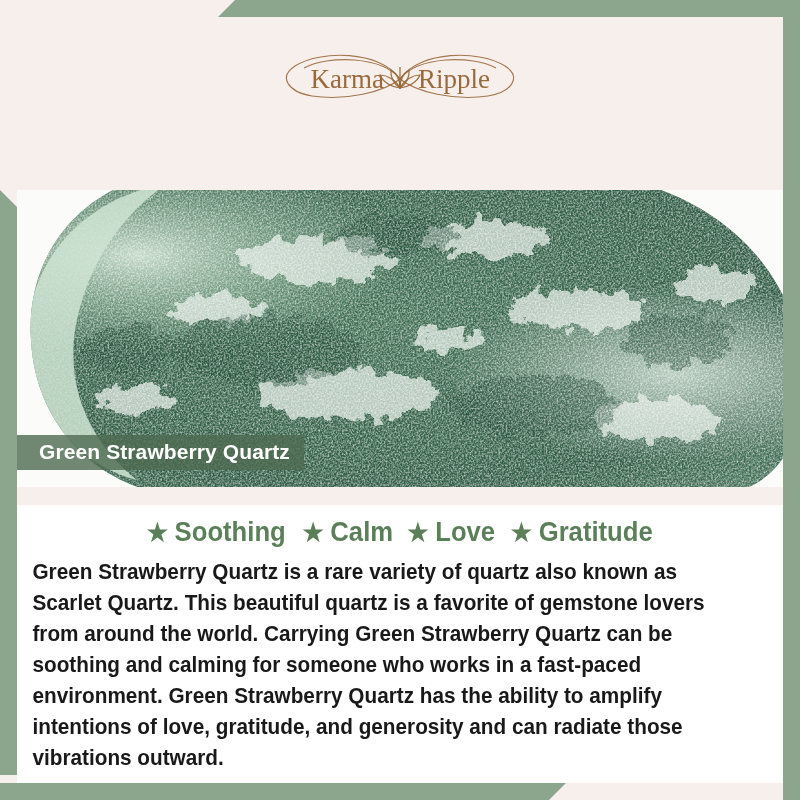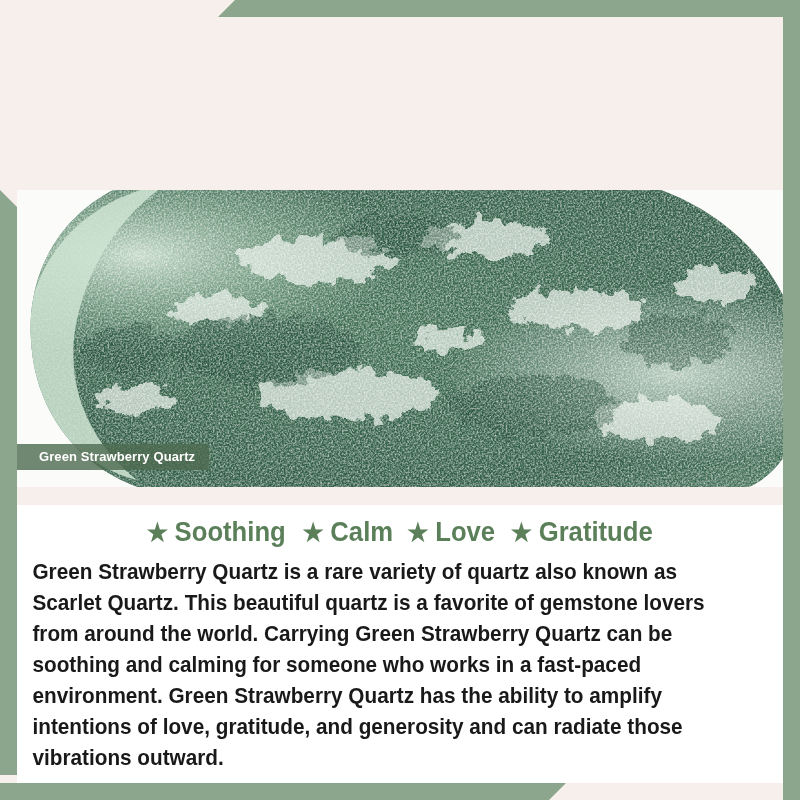--- a/index.html
+++ b/index.html
@@ -75,21 +75,21 @@
   }
   .photo svg{display:block;width:766px;height:297px;}
 
   .photo-caption{
     position:absolute;left:0;bottom:17px;
     padding:5px 14px 6px 22px;
     background:rgba(78,106,80,0.80);
     color:#ffffff;
     font-family:"Liberation Sans Narrow","Liberation Sans",sans-serif;
     font-weight:700;
-    font-size:13px;
+    font-size:21px;
     letter-spacing:0.1px;
     white-space:nowrap;
   }
 
   
   .content-card{
     position:absolute;top:505px;left:17px;width:766px;height:278px;
     background:#ffffff;
   }
 
@@ -130,20 +130,39 @@
 </head>
 <body>
 
 <div id="page">
 
   <div class="band-top"></div>
   <div class="band-right"></div>
   <div class="band-left"></div>
   <div class="band-bottom"></div>
 
+  <div class="logo-wrap">
+    <svg class="logo-svg" width="300" height="70" viewBox="0 0 300 70">
+      <g fill="none" stroke="#9a6a3c" stroke-width="1.1" opacity="0.9">
+        <path d="M150 35 C 130 6, 70 6, 45 22 C 28 33, 38 48, 62 52 C 96 57, 134 48, 150 35 Z"></path>
+        <path d="M150 35 C 132 12, 78 11, 54 24"></path>
+        <path d="M150 35 C 170 6, 230 6, 255 22 C 272 33, 262 48, 238 52 C 204 57, 166 48, 150 35 Z"></path>
+        <path d="M150 35 C 168 12, 222 11, 246 24"></path>
+      </g>
+      <g fill="none" stroke="#9a6a3c" stroke-width="1.2">
+        <path d="M150 44 C 144 40, 140 33, 141 26 C 146 29, 150 35, 150 44 Z"></path>
+        <path d="M150 44 C 156 40, 160 33, 159 26 C 154 29, 150 35, 150 44 Z"></path>
+        <path d="M150 44 C 141 43, 133 38, 130 31 C 137 31, 146 36, 150 44 Z"></path>
+        <path d="M150 44 C 159 43, 167 38, 170 31 C 163 31, 154 36, 150 44 Z"></path>
+        <path d="M150 44 C 150 36, 150 29, 150 23"></path>
+      </g>
+      <text x="134" y="44" text-anchor="end" font-family="'Liberation Serif','DejaVu Serif',serif" font-size="27" fill="#9a6a3c">Karma</text>
+      <text x="168" y="44" text-anchor="start" font-family="'Liberation Serif','DejaVu Serif',serif" font-size="27" fill="#9a6a3c">Ripple</text>
+    </svg>
+  </div>
 
 
   <div class="photo">
     <svg viewBox="0 0 766 297" preserveAspectRatio="none">
       <defs>
         <radialGradient id="stoneBody" cx="46%" cy="44%" r="78%">
           <stop offset="0%" stop-color="#3f6f52"></stop>
           <stop offset="38%" stop-color="#356349"></stop>
           <stop offset="72%" stop-color="#2e5b43"></stop>
           <stop offset="100%" stop-color="#49775c"></stop>

